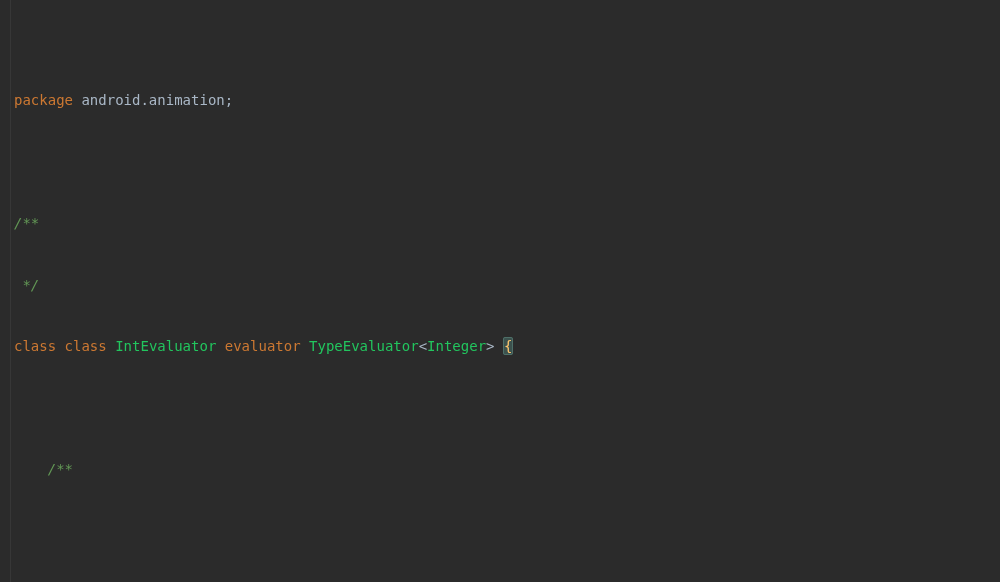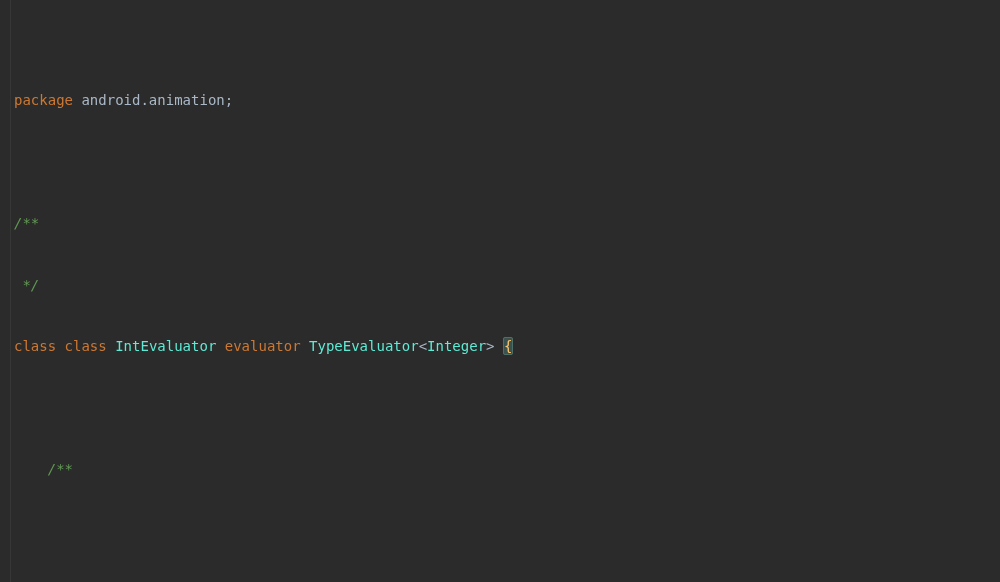--- a/index.html
+++ b/index.html
@@ -20,21 +20,21 @@
     background: #2b2b2b;
     color: #a9b7c6;
     line-height: 20.5px;
     white-space: pre;
     position: relative;
   }
   .line { display: block; font-family: inherit; }
 
   
   .kw   { color: #cc7832; }
-  .cls  { color: #5eead4; }         
+  .cls  { color: #22c55e; }         
   .id   { color: #a9b7c6; }
   .pun  { color: #a9b7c6; }
   .jdoc      { color: #629755; font-style: italic; }    
   .brace-match { background: #3b514d; border: 1px solid #4e6f68; border-radius: 2px; padding:0 0px; color:#ffc66d; }
 
   
   .guide {
     position: absolute;
     top: 0; bottom: 0;
     width: 1px;

